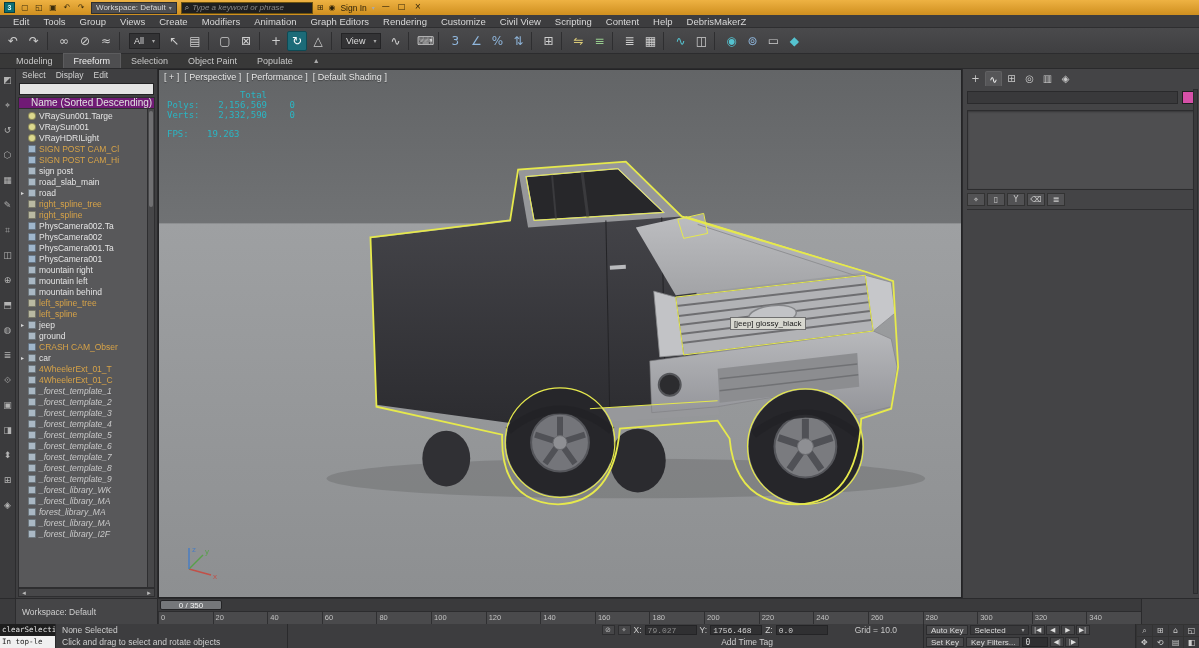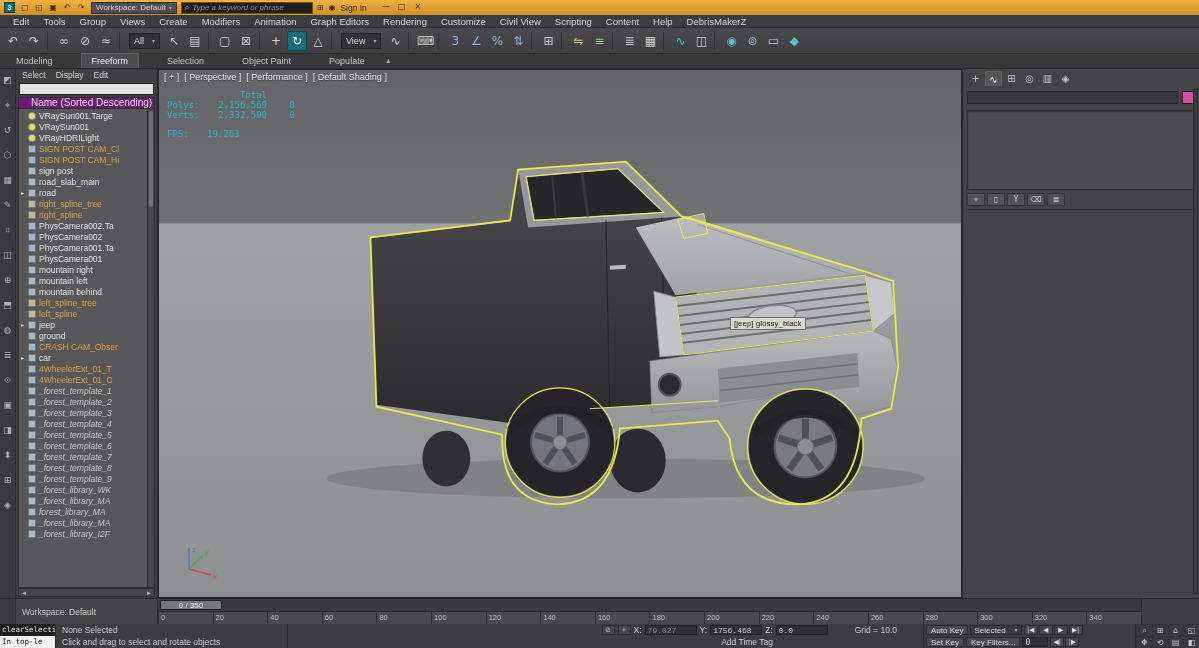--- a/index.html
+++ b/index.html
@@ -121,21 +121,21 @@
   .mini{width:13px;height:10px;font-size:7px;color:#bbb;border:1px solid #2e2e30;background:#464648;text-align:center;line-height:9px;font-family:"DejaVu Sans",sans-serif}
   .c-lab{font-size:8.5px;color:#d0d0d0}
   .c-field{width:52px;height:10px;background:#303032;border:1px solid #242426;font-size:8px;color:#cfcfcf;padding:0 2px;line-height:9px;font-family:Liberation Mono, monospace;overflow:hidden}
   .c-field.dim{color:#8b8b8b}
   .grid-lab{font-size:8.5px;color:#c8c8c8;margin-left:24px;white-space:nowrap}
   .att-row{height:12px;display:flex;align-items:center;justify-content:flex-end;padding-right:150px}
   .att-row span{font-size:8.5px;color:#cfcfcf;white-space:nowrap}
   .sb-right{width:212px;display:flex;flex-direction:column;border-left:1px solid #2a2a2c;padding:0 2px;flex:none}
   .sbr-row{flex:1;display:flex;align-items:center;gap:2px}
   .skey-btn{height:10px;background:#4a4a4c;border:1px solid #2c2c2e;font-size:8px;color:#ddd;padding:0 4px;line-height:9px;white-space:nowrap}
-  .dd-sm{height:10px;background:#3a3a3c;border:1px solid #2c2c2e;font-size:8px;color:#ddd;padding:0 3px;line-height:9px;display:flex;align-items:center;gap:9px}
+  .dd-sm{height:10px;background:#3a3a3c;border:1px solid #2c2c2e;font-size:8px;color:#ddd;padding:0 3px;line-height:9px;display:flex;align-items:center;gap:16px}
   .pb{width:14px;height:10px;background:#464648;border:1px solid #2c2c2e;font-size:6.5px;color:#ddd;text-align:center;line-height:9px;font-family:"DejaVu Sans",sans-serif;flex:none}
   .frame-field{width:26px;height:10px;background:#303032;border:1px solid #242426;font-size:8px;color:#ddd;padding:0 2px;line-height:9px;font-family:"DejaVu Sans Mono",monospace}
   .nav{width:64px;border-left:1px solid #2a2a2c;display:grid;grid-template-columns:repeat(4,1fr);grid-template-rows:repeat(2,1fr);background:#3a3a3c;flex:none}
   .nav span{font-size:8px;color:#cfcfcf;border-left:1px solid #333;border-top:1px solid #333;text-align:center;line-height:11px;font-family:"DejaVu Sans",sans-serif}
 </style>
 </head>
 <body>
 
 <div class="app">
 
@@ -240,21 +240,21 @@
         <span class="tbi">◫</span>
         <span class="tbi sep"></span>
         <span class="tbi c-teal">◉</span>
         <span class="tbi c-blue">⊚</span>
         <span class="tbi">▭</span>
         <span class="tbi c-teal">◆</span>
       </span>
   </div>
 
   <div class="ribbon">
-    <span class="tb-group" style="align-items:flex-end;gap:18px">
+    <span class="tb-group" style="align-items:flex-end;gap:0">
         <span class="rtab">Modeling</span>
         <span class="rtab active">Freeform</span>
         <span class="rtab">Selection</span>
         <span class="rtab">Object Paint</span>
         <span class="rtab">Populate</span>
       </span>
     <span class="ribbon-min">▲</span>
   </div>
 
   <div class="main">

